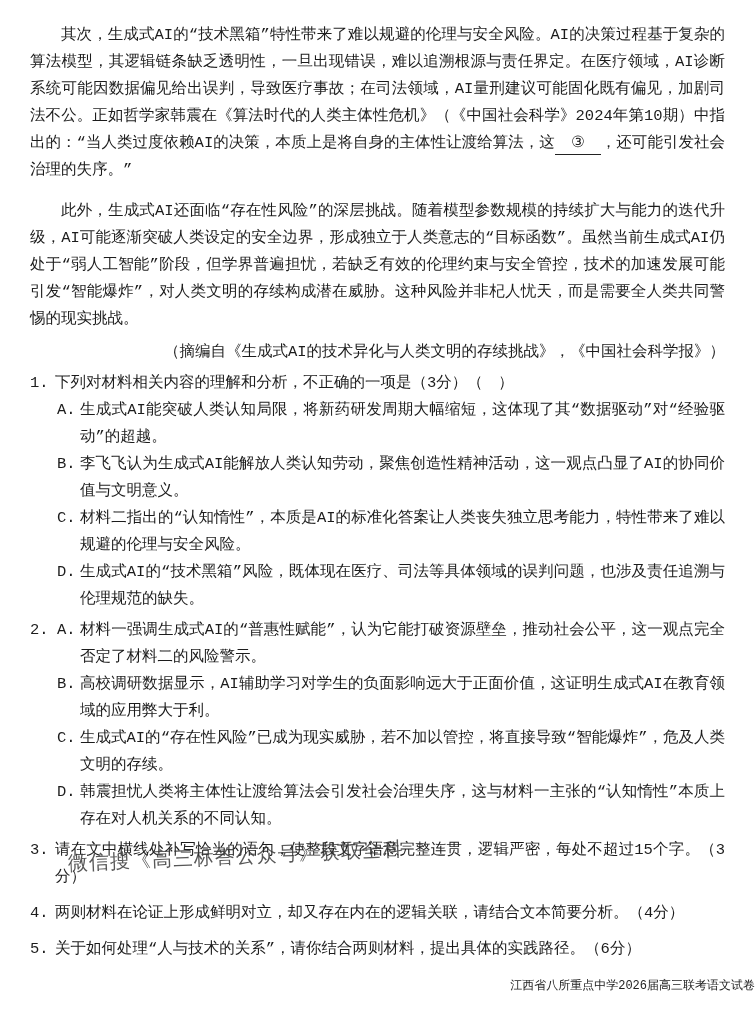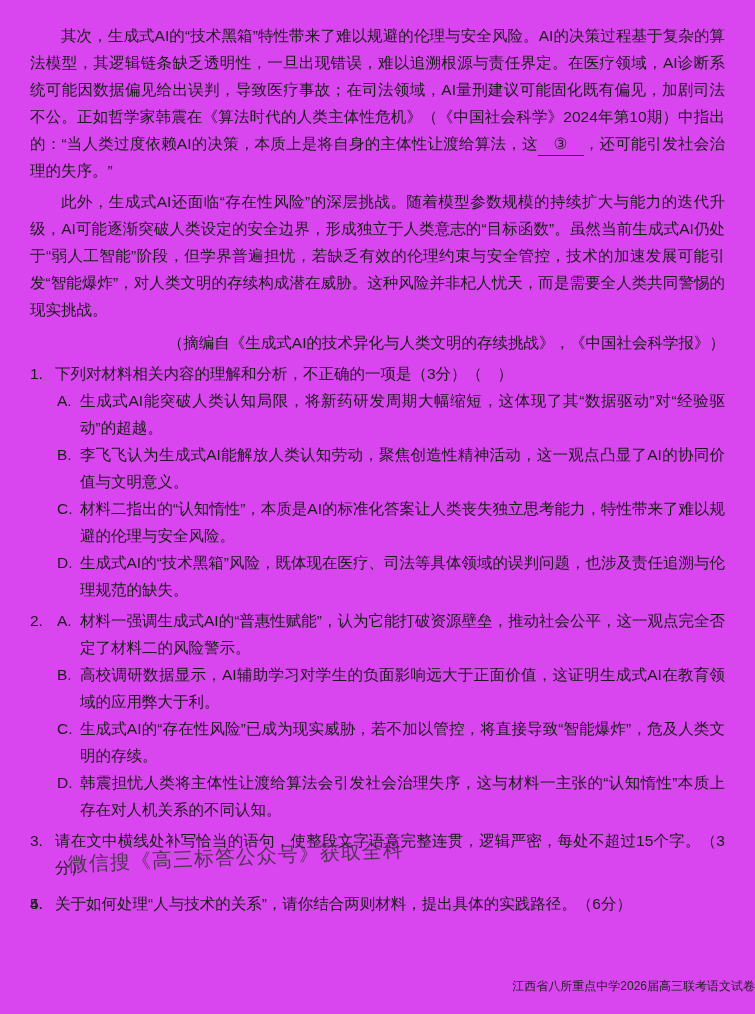--- a/index.html
+++ b/index.html
@@ -5,35 +5,35 @@
   html, body {
     margin: 0;
     padding: 0;
     background: #e9e9e7;
   }
   .page {
     position: relative;
     width: 755px;
     height: 1014px;
     margin: 0 auto;
-    background: #d946ef;
+    background: #ffffff;
     box-sizing: border-box;
     padding: 22px 30px 0 30px;
-    font-family: Liberation Sans, sans-serif;
+    font-family: Liberation Mono, monospace;
     font-size: 15.5px;
     line-height: 27px;
     color: #1c1c1c;
     text-align: justify;
     overflow: hidden;
   }
   .para {
     margin: 0;
     text-indent: 2em;
   }
-  .para + .para { margin-top: 4px; }
+  .para + .para { margin-top: 14px; }
   .attribution {
     margin: 6px 0 4px 0;
     text-indent: 0;
     text-align: right;
   }
   .blank {
     display: inline-block;
     text-indent: 0;
     padding: 0 16px;
     border-bottom: 1px solid #222;
@@ -141,20 +141,21 @@
   <div class="question">
     <div class="stem">
       <span class="qnum">3.</span>
       <span>请在文中横线处补写恰当的语句，使整段文字语意完整连贯，逻辑严密，每处不超过15个字。（3分）</span>
     </div>
   </div>
 
   <div class="question spaced">
     <div class="stem">
       <span class="qnum">4.</span>
+      <span>两则材料在论证上形成鲜明对立，却又存在内在的逻辑关联，请结合文本简要分析。（4分）</span>
     </div>
   </div>
 
   <div class="question spaced">
     <div class="stem">
       <span class="qnum">5.</span>
       <span>关于如何处理“人与技术的关系”，请你结合两则材料，提出具体的实践路径。（6分）</span>
     </div>
   </div>
 

